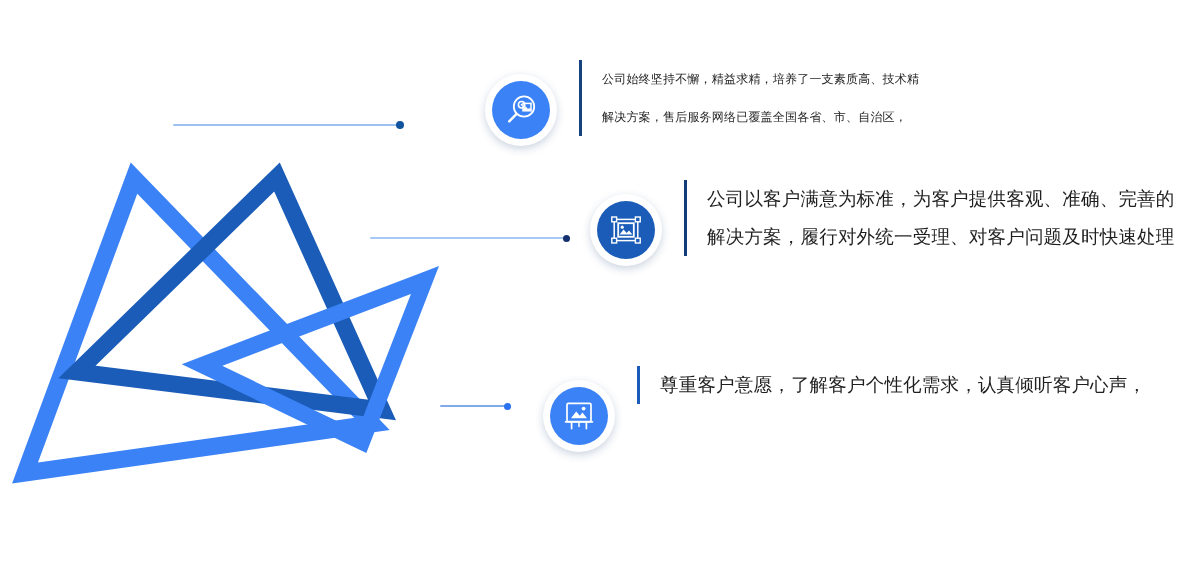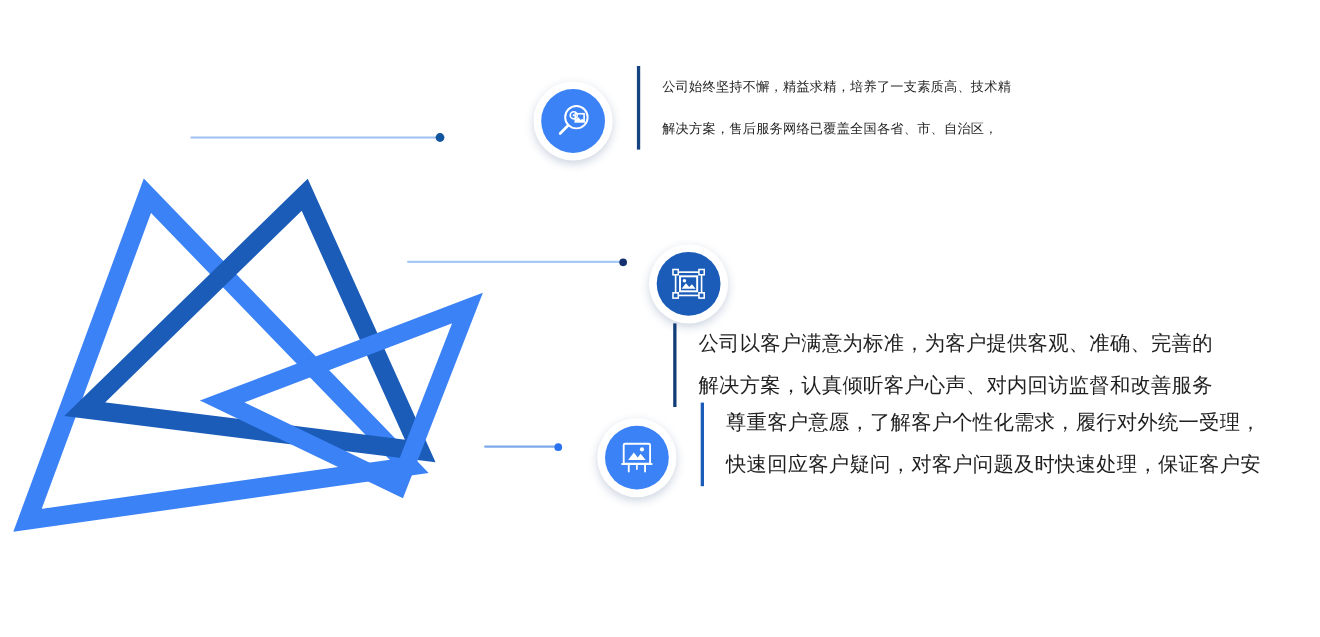--- a/index.html
+++ b/index.html
@@ -64,21 +64,21 @@
   #connector-3 .line { background: #7fa9ea; }
   #connector-3 .dot  { background: #2a72ef; }
 
   
   .row {
     position: absolute;
     display: flex;
     align-items: flex-start;
   }
   #row-1 { left: 485px; top: 60px; }
-  #row-2 { left: 590px; top: 208px; flex-direction: column; }
+  #row-2 { left: 590px; top: 180px; }
   #row-3 { left: 543px; top: 366px; }
 
   .icon-badge {
     position: relative;
     width: 72px;
     height: 72px;
     flex: 0 0 auto;
     border-radius: 50%;
     background: #ffffff;
     box-shadow: 0 3px 9px rgba(22, 60, 120, 0.22);
@@ -177,37 +177,36 @@
           <circle cx="13.2" cy="14.2" r="1.6" fill="#ffffff"></circle>
           <rect x="2.8" y="4.0" width="4.8" height="4.8" fill="#1a5cb8" stroke="#ffffff" stroke-width="1.4"></rect>
           <rect x="26.4" y="4.0" width="4.8" height="4.8" fill="#1a5cb8" stroke="#ffffff" stroke-width="1.4"></rect>
           <rect x="2.8" y="25.2" width="4.8" height="4.8" fill="#1a5cb8" stroke="#ffffff" stroke-width="1.4"></rect>
           <rect x="26.4" y="25.2" width="4.8" height="4.8" fill="#1a5cb8" stroke="#ffffff" stroke-width="1.4"></rect>
         </svg>
       </div>
     </div>
     <div class="text-block">
       <p>公司以客户满意为标准，为客户提供客观、准确、完善的</p>
-      <p>解决方案，认真倾听客户心声、对内回访监督和改善服务</p>
+      <p>解决方案，履行对外统一受理、对客户问题及时快速处理</p>
     </div>
   </div>
 
   <div id="row-3" class="row">
     <div class="icon-badge tone-bright">
       <div class="disc">
         <svg width="34" height="34" viewBox="0 0 34 34">
           <rect x="5.0" y="4.4" width="24.0" height="18.2" rx="1.4" fill="none" stroke="#ffffff" stroke-width="1.7"></rect>
           <path d="M9.0 19.2 L14.2 12.4 L17.8 16.8 L20.4 13.6 L25.0 19.2 Z" fill="#ffffff"></path>
           <circle cx="21.6" cy="9.6" r="1.9" fill="#ffffff"></circle>
           <line x1="3.6" y1="22.8" x2="30.4" y2="22.8" stroke="#ffffff" stroke-width="1.8" stroke-linecap="round"></line>
           <line x1="9.6" y1="23.4" x2="9.6" y2="29.6" stroke="#ffffff" stroke-width="1.7" stroke-linecap="round"></line>
           <line x1="24.4" y1="23.4" x2="24.4" y2="29.6" stroke="#ffffff" stroke-width="1.7" stroke-linecap="round"></line>
           <line x1="17.0" y1="23.4" x2="17.0" y2="27.6" stroke="#ffffff" stroke-width="1.5" stroke-linecap="round"></line>
         </svg>
       </div>
     </div>
     <div class="text-block">
-      <p>尊重客户意愿，了解客户个性化需求，履行对外统一受理，</p>
-      <p>快速回应客户疑问，对客户问题及时快速处理，保证客户安</p>
+      <p>尊重客户意愿，了解客户个性化需求，认真倾听客户心声，</p>
     </div>
   </div>
 
 </div>
 
 </body></html>

